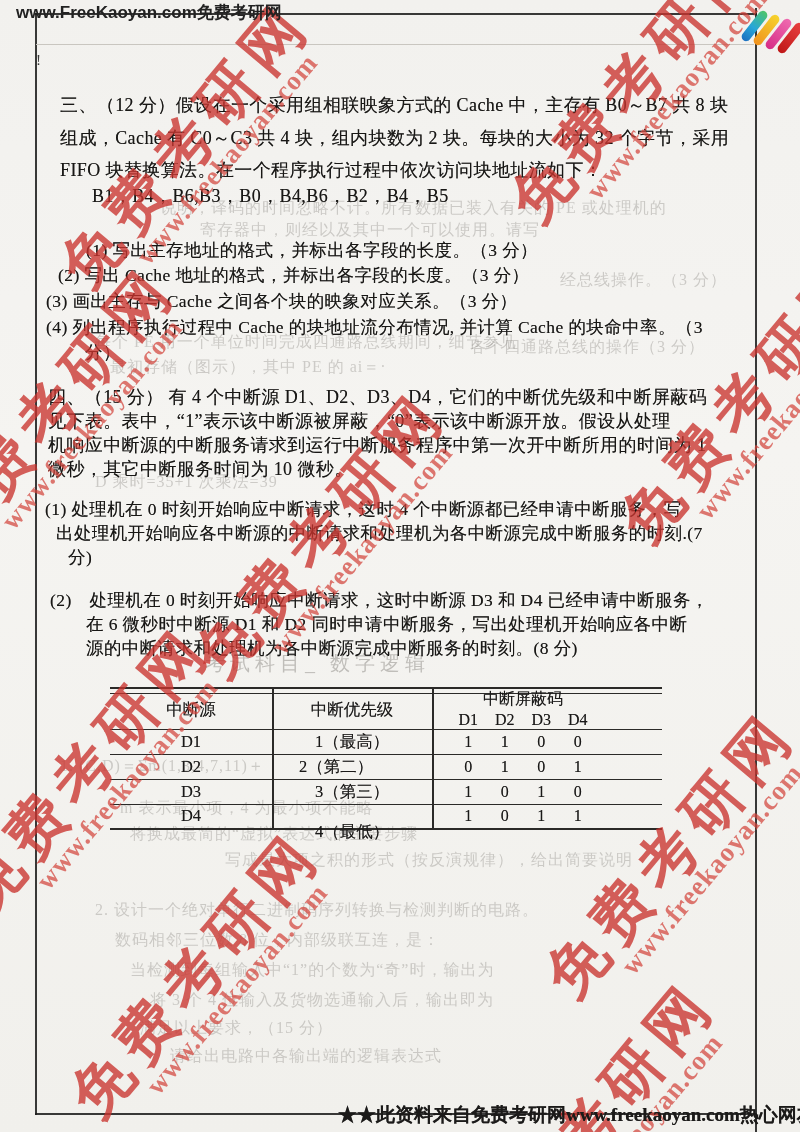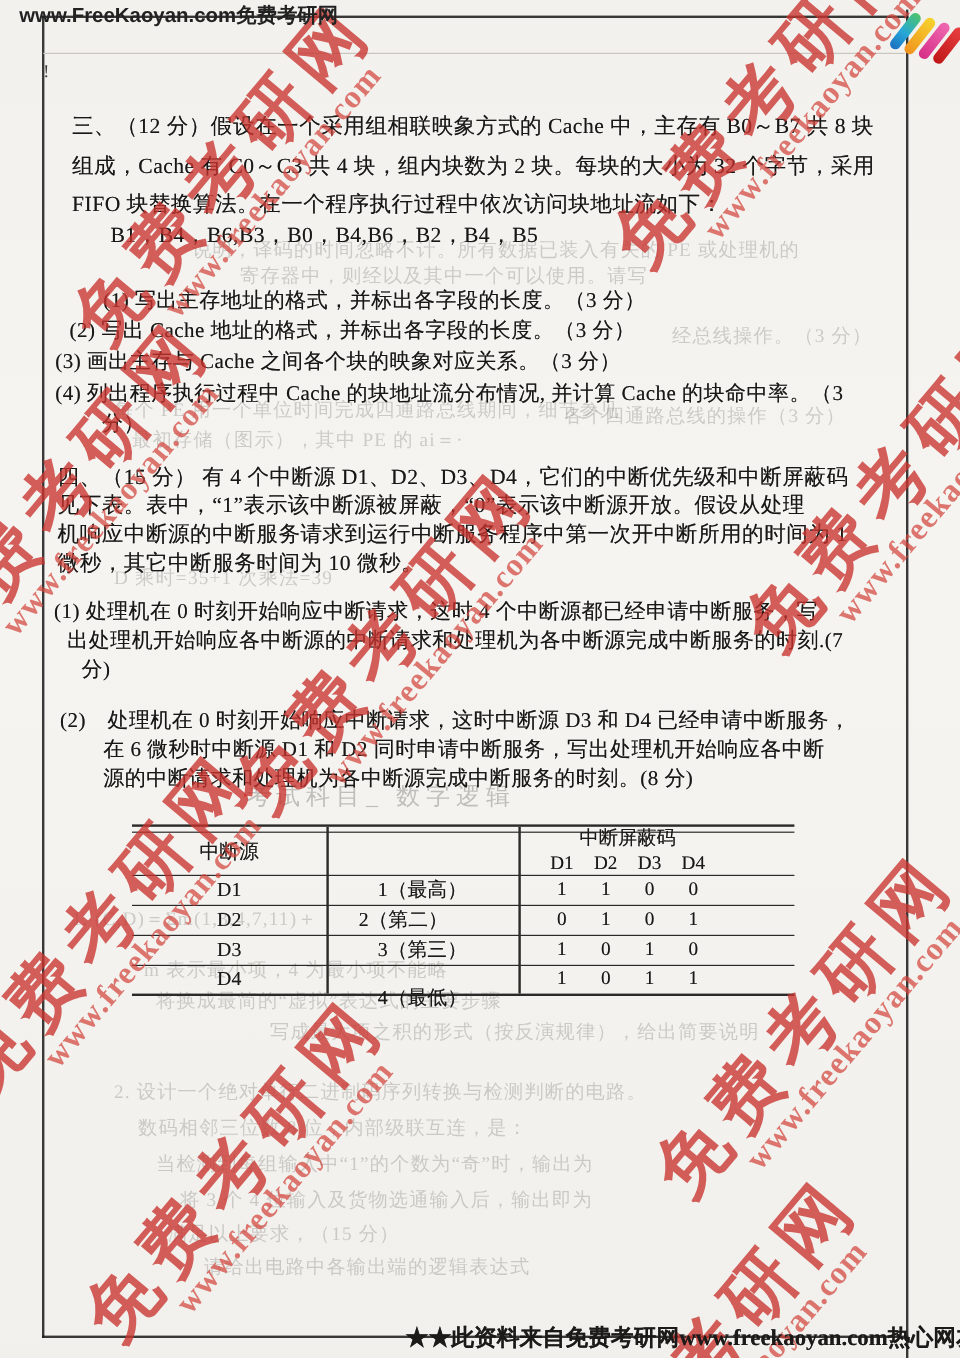--- a/index.html
+++ b/index.html
@@ -120,20 +120,21 @@
     <div class="hl" style="top:6px;height:1px;"></div>
     <div class="hl" style="top:42px;height:1px;"></div>
     <div class="hl" style="top:67px;height:1px;"></div>
     <div class="hl" style="top:92px;height:1px;"></div>
     <div class="hl" style="top:117px;height:1px;"></div>
     <div class="hl" style="top:141px;height:2px;"></div>
     <div class="vl" style="left:162px;"></div>
     <div class="vl" style="left:322px;"></div>
 
     <div class="cell" style="left:0;top:11px;width:162px;">中断源</div>
+    <div class="cell" style="left:162px;top:11px;width:160px;">中断优先级</div>
     <div class="cell" style="left:340px;top:2px;width:146px;font-size:16px;line-height:20px;">中断屏蔽码</div>
     <div class="maskrow" style="top:21px;">
       <span>D1</span>
       <span>D2</span>
       <span>D3</span>
       <span>D4</span>
     </div>
 
     <div>
       <div class="cell" style="left:0;top:43px;width:162px;">D1</div>

